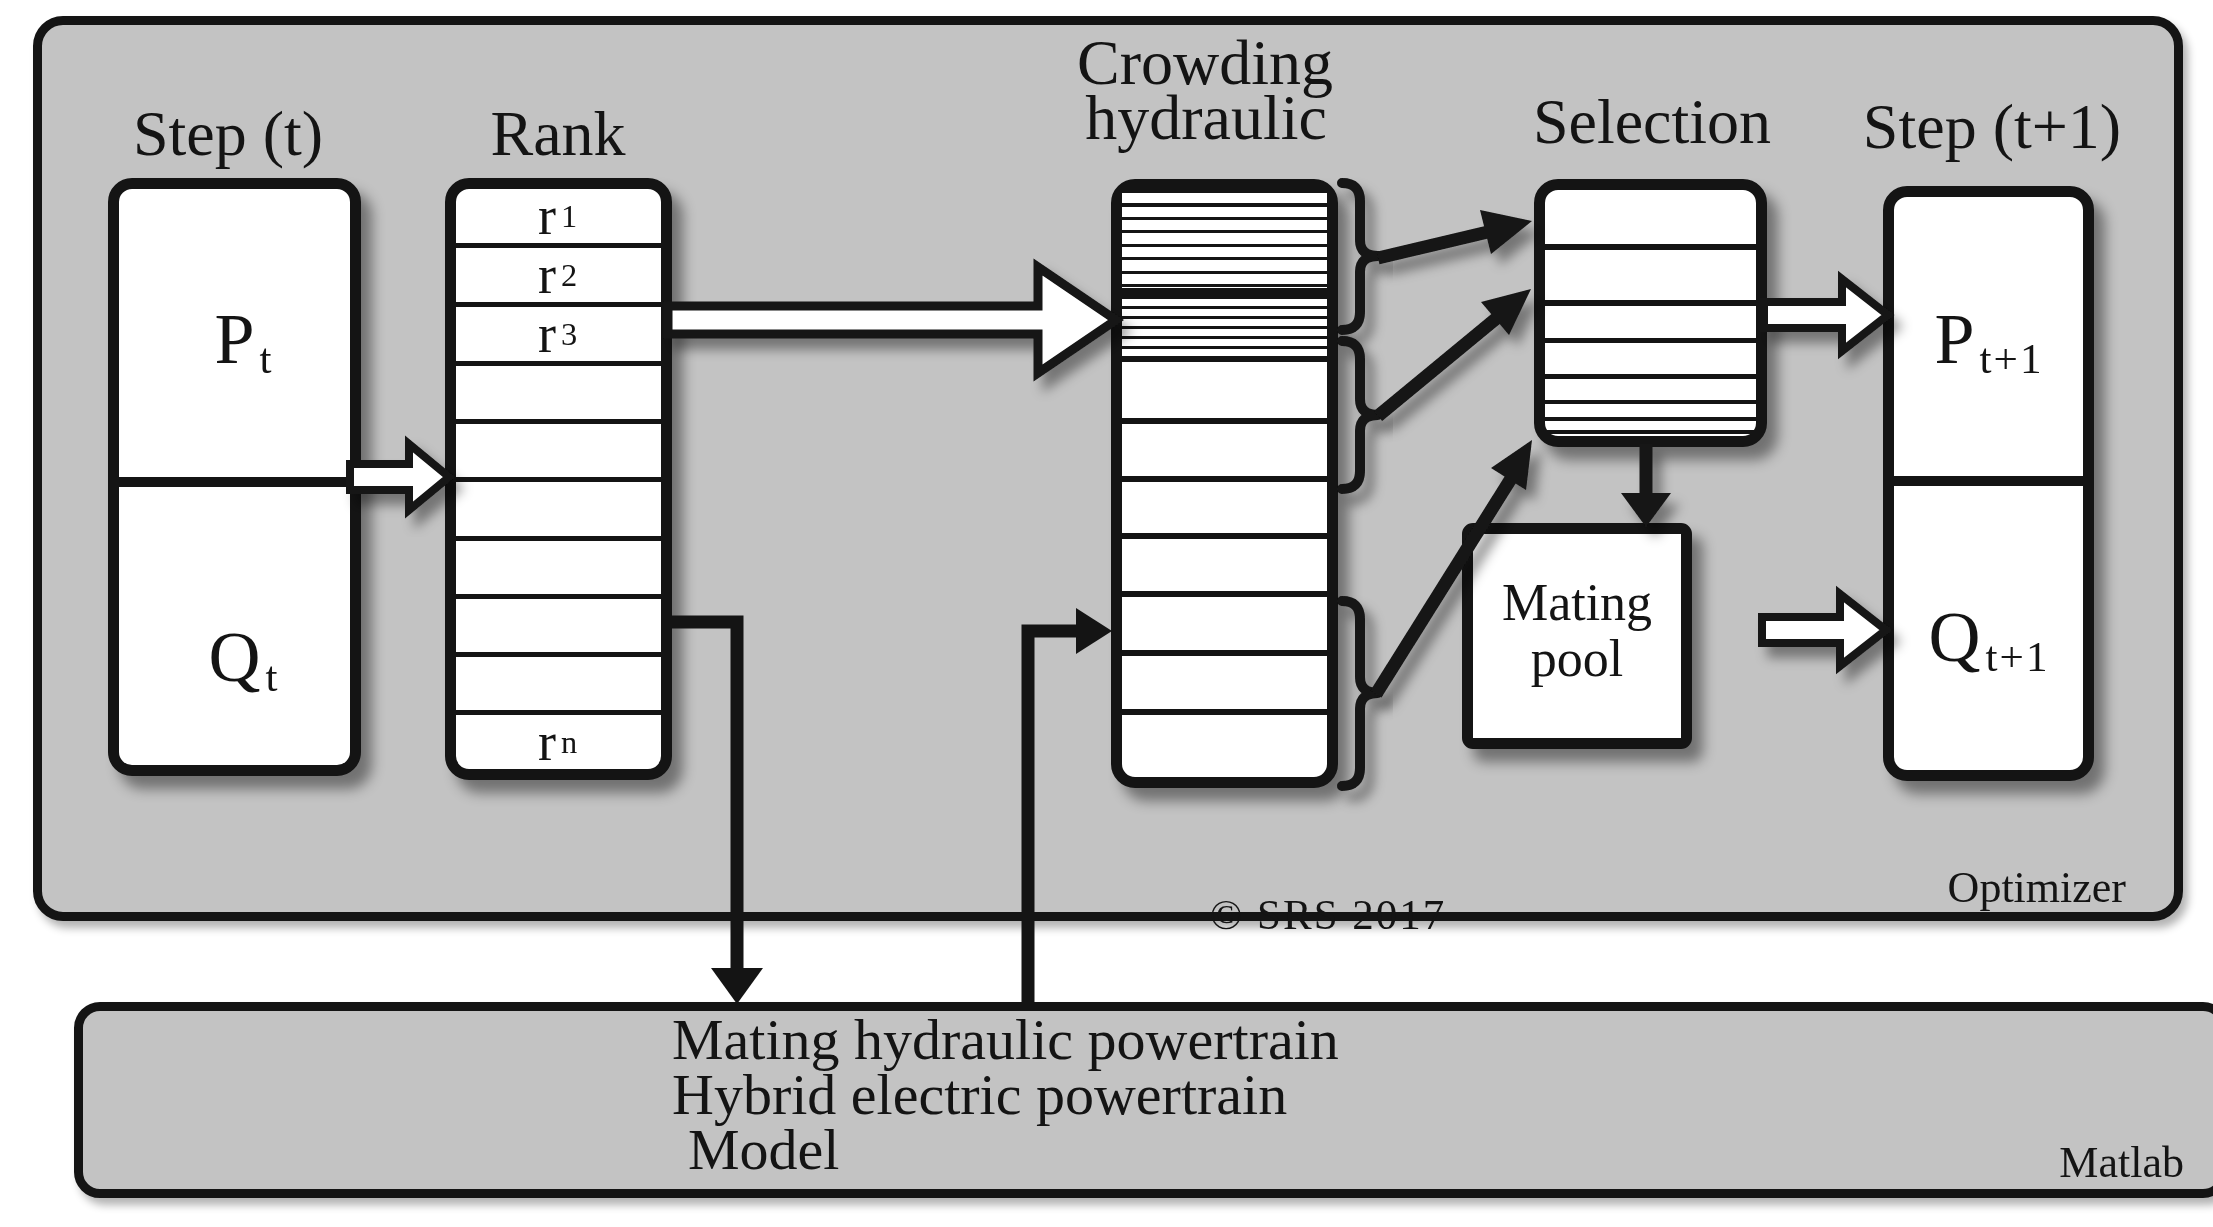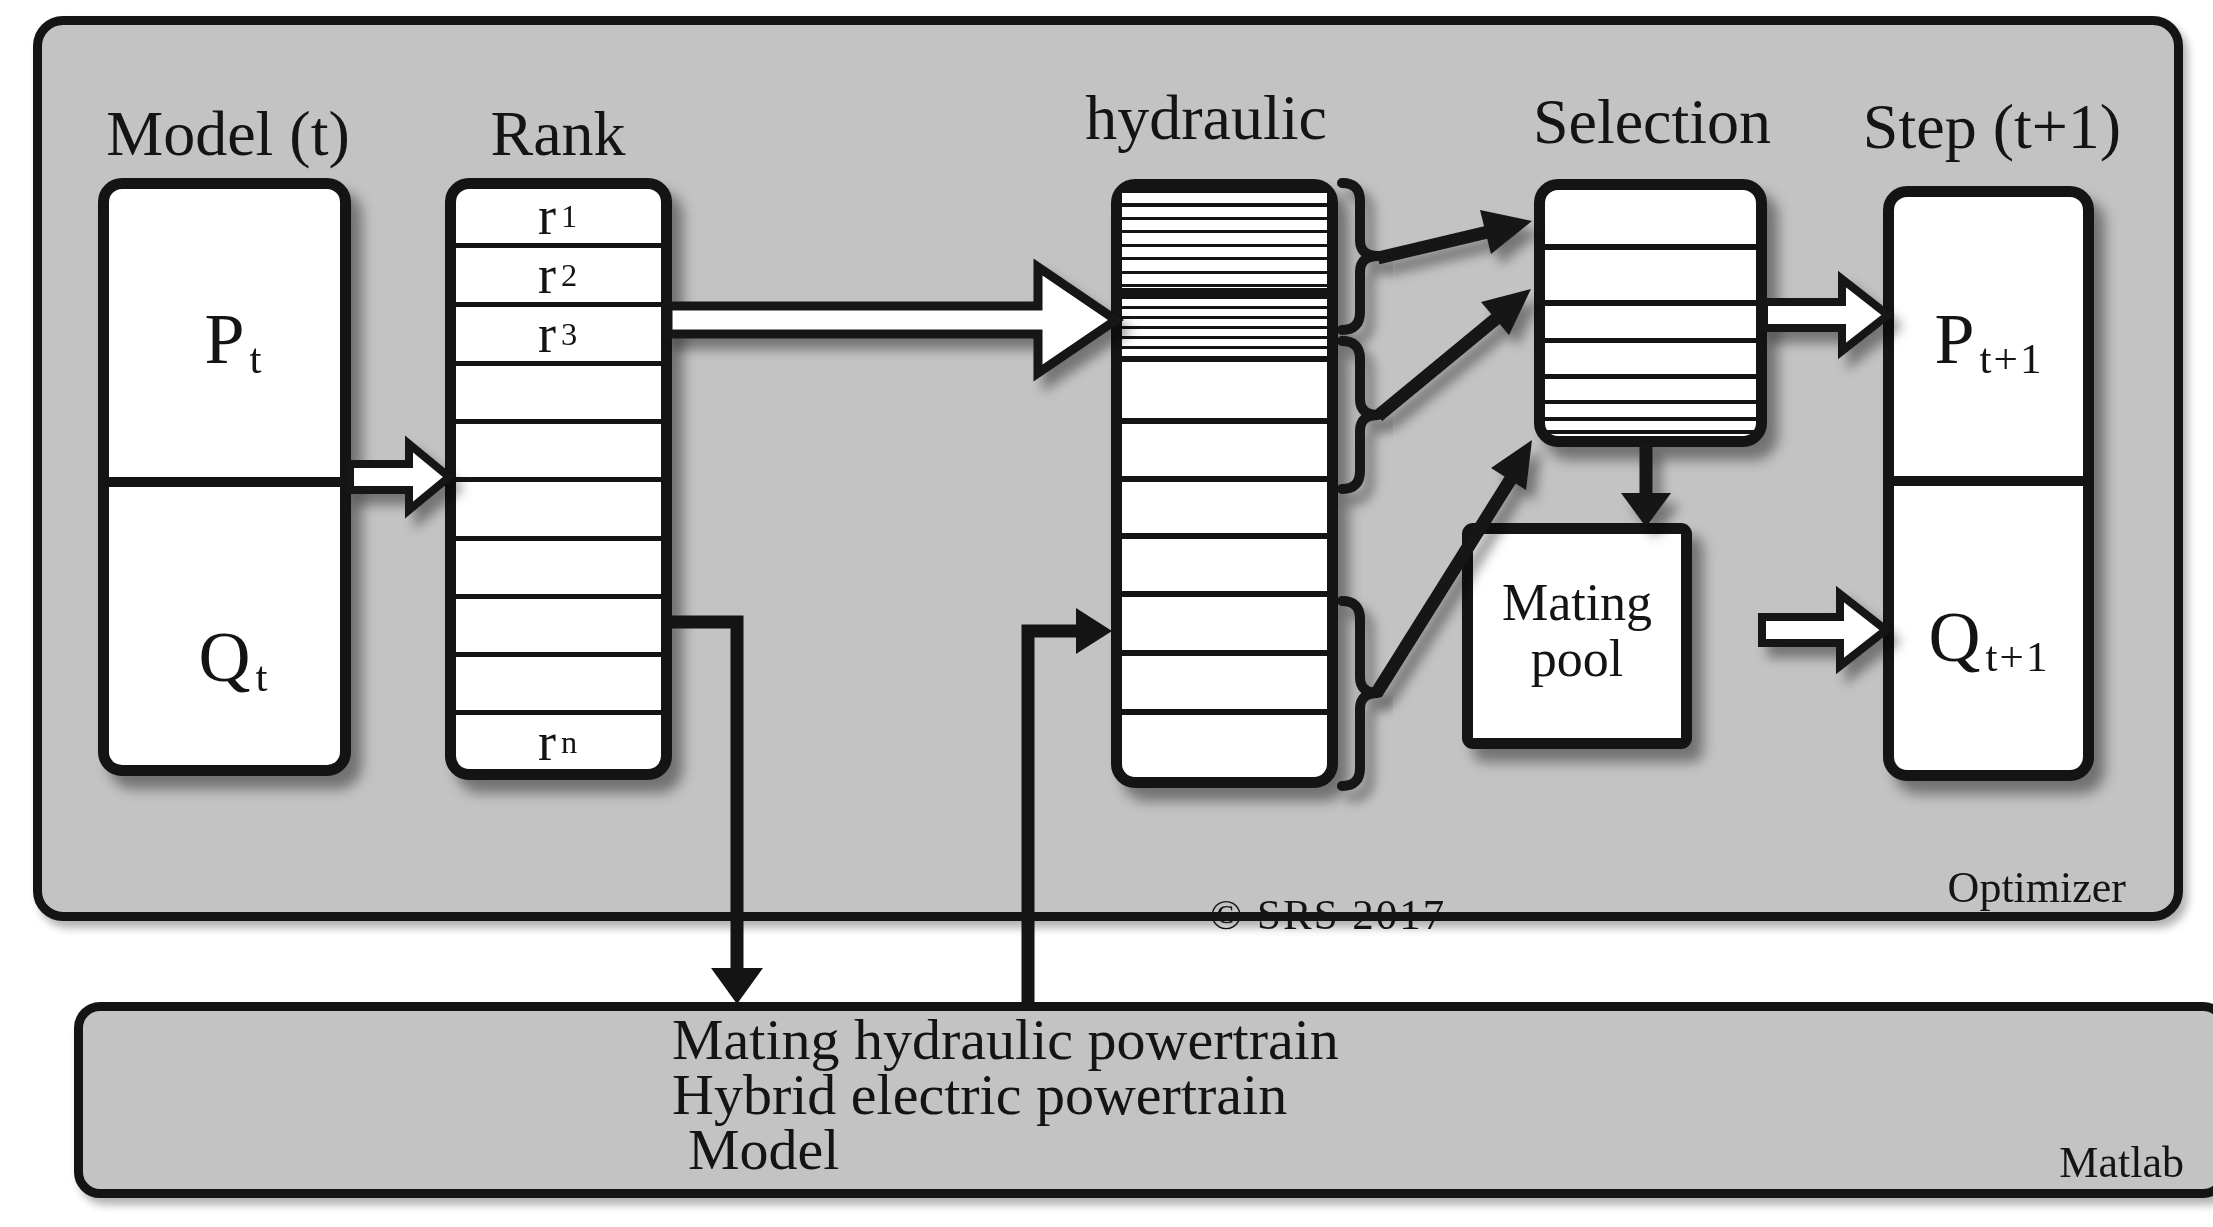--- a/index.html
+++ b/index.html
@@ -109,27 +109,28 @@
 <div class="stage">
 
   <div class="panel" id="optimizer-panel">
     <div class="corner-label" style="right:48px; bottom:2px;">Optimizer</div>
   </div>
 
   <div class="panel" id="matlab-panel">
     <div class="corner-label" style="right:36px; bottom:4px;">Matlab</div>
   </div>
 
-  <div class="title" style="left:228px; top:134px;">Model (t)</div>
+  <div class="title" style="left:228px; top:134px;">Step (t)</div>
   <div class="title" style="left:558px; top:134px;">Rank</div>
+  <div class="title" style="left:1205px; top:63px;">Crowding</div>
   <div class="title" style="left:1206px; top:118px;">hydraulic</div>
   <div class="title" style="left:1652px; top:122px;">Selection</div>
   <div class="title" style="left:1992px; top:127px;">Step (t+1)</div>
 
-  <div class="whitebox boxlayer" style="left:98px; top:178px; width:253px; height:598px;">
+  <div class="whitebox boxlayer" style="left:108px; top:178px; width:253px; height:598px;">
     <div class="split" style="top:288px;"></div>
     <div class="var" style="left:125px; top:152px;">
       <span>P</span><span class="sub">t</span>
     </div>
     <div class="var" style="left:125px; top:470px;">
       <span>Q</span><span class="sub">t</span>
     </div>
   </div>
 
   <div class="whitebox boxlayer" style="left:445px; top:178px; width:227px; height:602px;">

